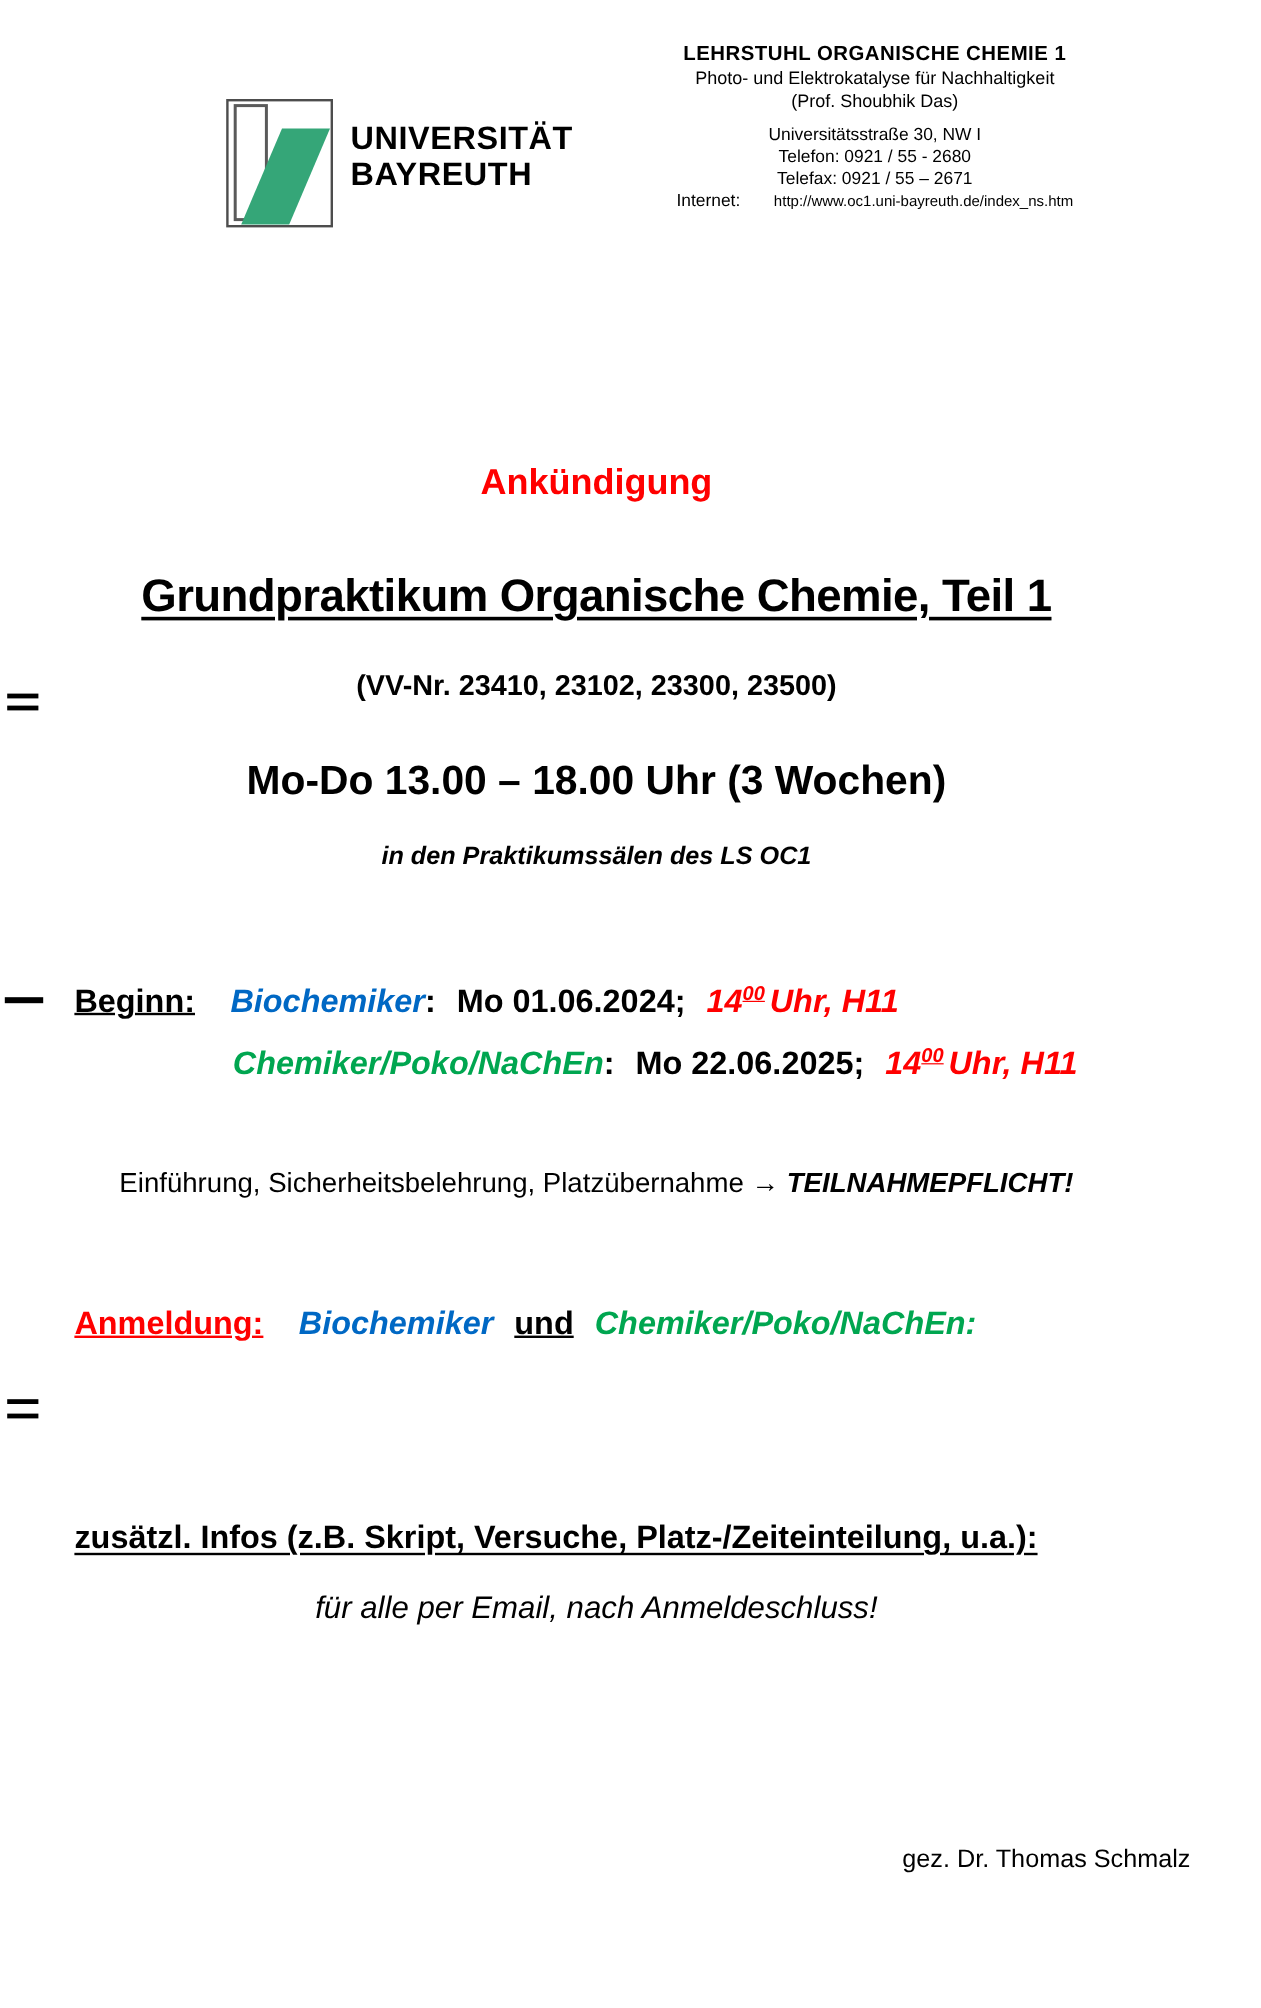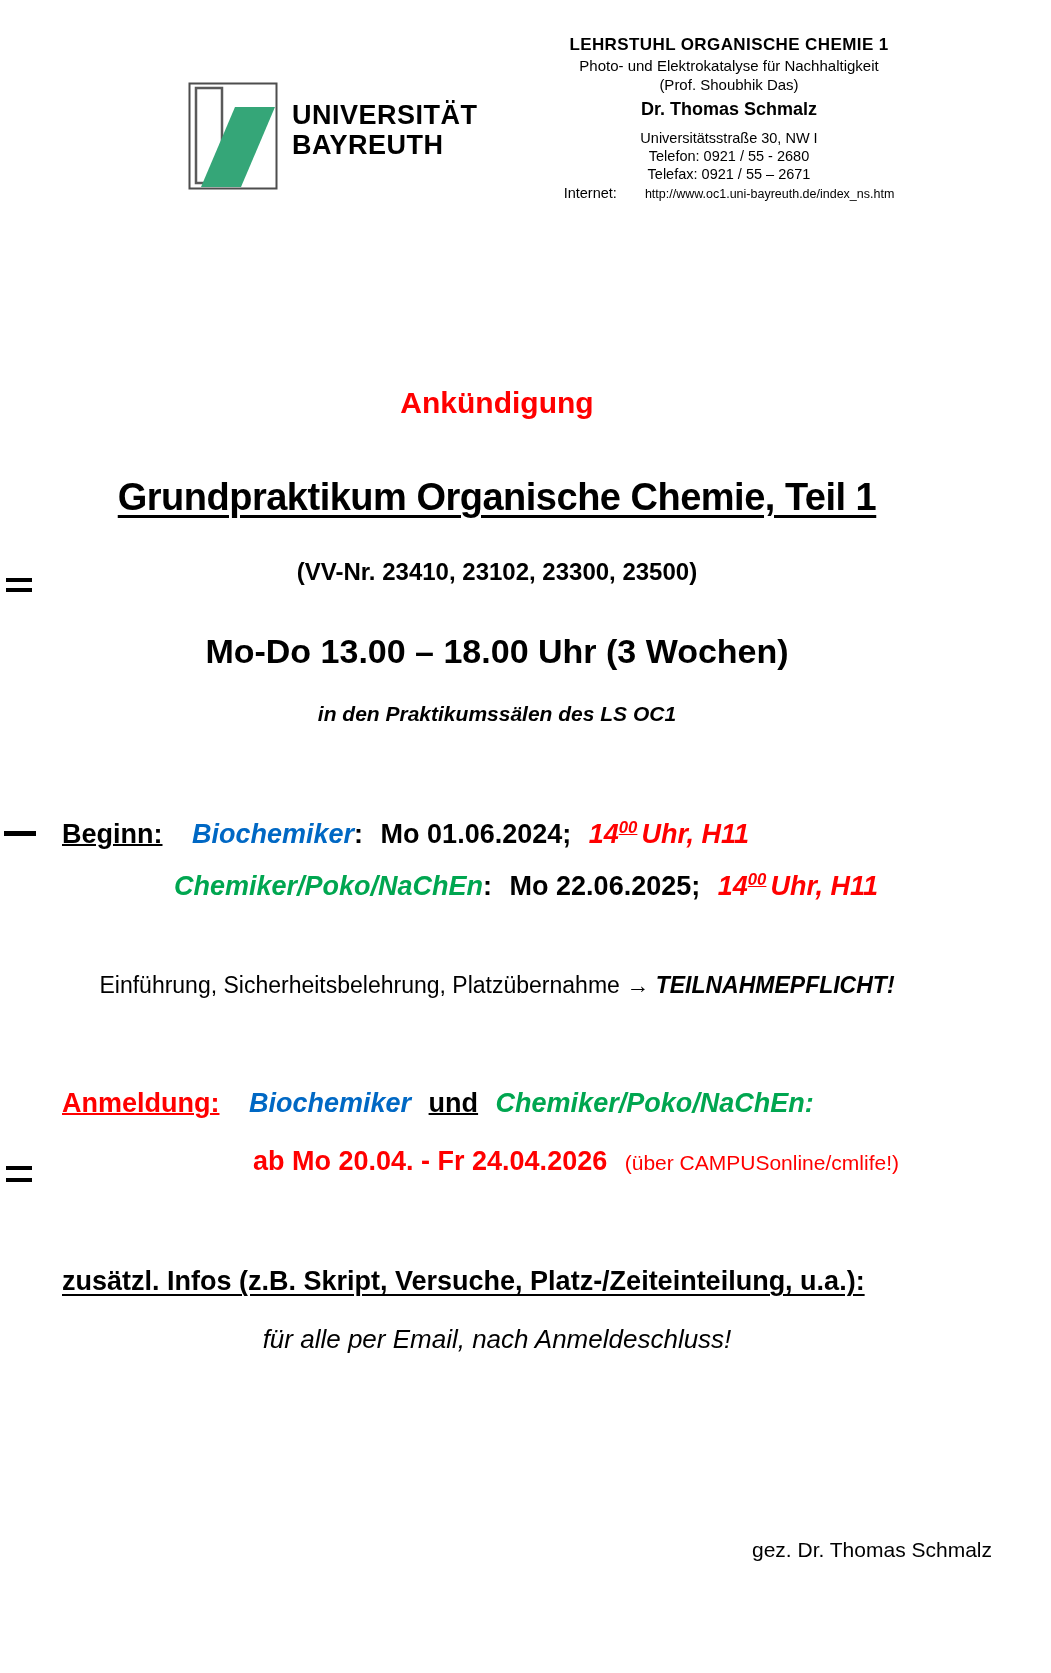--- a/index.html
+++ b/index.html
@@ -34,21 +34,21 @@
   .kicker{position:absolute;top:386px;width:100%;text-align:center;
           color:var(--red,#f00);font-weight:bold;font-size:30px;}
   .title{position:absolute;top:476px;width:100%;text-align:center;
          font-weight:bold;font-size:38px;letter-spacing:-0.5px;}
   .title span{text-decoration:underline;text-decoration-thickness:3px;text-underline-offset:5px;}
   .vv{position:absolute;top:558px;width:100%;text-align:center;font-weight:bold;font-size:24px;}
   .schedule{position:absolute;top:632px;width:100%;text-align:center;font-weight:bold;font-size:34px;}
   .location{position:absolute;top:702px;width:100%;text-align:center;font-weight:bold;font-style:italic;font-size:21px;}
   .row{position:absolute;font-size:27px;font-weight:bold;white-space:nowrap;}
   .beginn-row1{top:818px;left:0;}
-  .beginn-row2{top:870px;left:112px;}
+  .beginn-row2{top:870px;left:132px;}
   .lbl-underline{text-decoration:underline;text-decoration-thickness:2px;}
   .blue-it{color:var(--blue,#0068c4);font-style:italic;}
   .green-it{color:var(--green,#00a650);font-style:italic;}
   .red-part{color:var(--red,#f00);font-style:italic;}
   .gap-s{display:inline-block;width:10px;}
   .gap-m{display:inline-block;width:22px;}
   sup.u{font-size:0.62em;text-decoration:underline;margin-right:4px;}
   .note{position:absolute;top:972px;width:100%;text-align:center;font-size:23px;font-weight:normal;white-space:nowrap;}
   .note .emph{font-weight:bold;font-style:italic;}
   .anmeldung{top:1088px;left:0;}
@@ -81,21 +81,20 @@
     <div class="wordmark">
       <div>UNIVERSITÄT</div>
       <div>BAYREUTH</div>
     </div>
   </div>
 
   <div class="contact-block">
     <div class="c-chair">LEHRSTUHL ORGANISCHE CHEMIE 1</div>
     <div class="c-dept">Photo- und Elektrokatalyse für Nachhaltigkeit</div>
     <div class="c-prof">(Prof. Shoubhik Das)</div>
-    <div class="c-name">Dr. Thomas Schmalz</div>
     <div class="c-addr">
       <div>Universitätsstraße 30, NW I</div>
       <div>Telefon: 0921 / 55 - 2680</div>
       <div>Telefax: 0921 / 55 – 2671</div>
     </div>
     <div class="c-web">
       <span>Internet:</span>
       <span class="url">http://www.oc1.uni-bayreuth.de/index_ns.htm</span>
     </div>
   </div>
@@ -133,24 +132,20 @@
       <span class="emph">TEILNAHMEPFLICHT!</span>
     </div>
 
     <div class="row anmeldung">
       <span class="lbl">Anmeldung:</span><span class="gap-m"></span>
       <span class="blue-it">Biochemiker</span><span class="gap-s"></span>
       <span class="und">und</span><span class="gap-s"></span>
       <span class="green-it"><span>Chemiker/Poko/NaChEn</span><span>:</span></span>
     </div>
 
-    <div class="row period-row">
-      <span>ab Mo 20.04. - Fr 24.04.2026</span><span class="gap-s"></span>
-      <span class="period-note">(über CAMPUSonline/cmlife!)</span>
-    </div>
 
     <div class="infos-h">
       <span>zusätzl. Infos (z.B. Skript, Versuche, Platz-/Zeiteinteilung, u.a.):</span>
     </div>
     <div class="infos-d">für alle per Email, nach Anmeldeschluss!</div>
 
     <div class="signature">gez. Dr. Thomas Schmalz</div>
 
   </div>
 </div>

